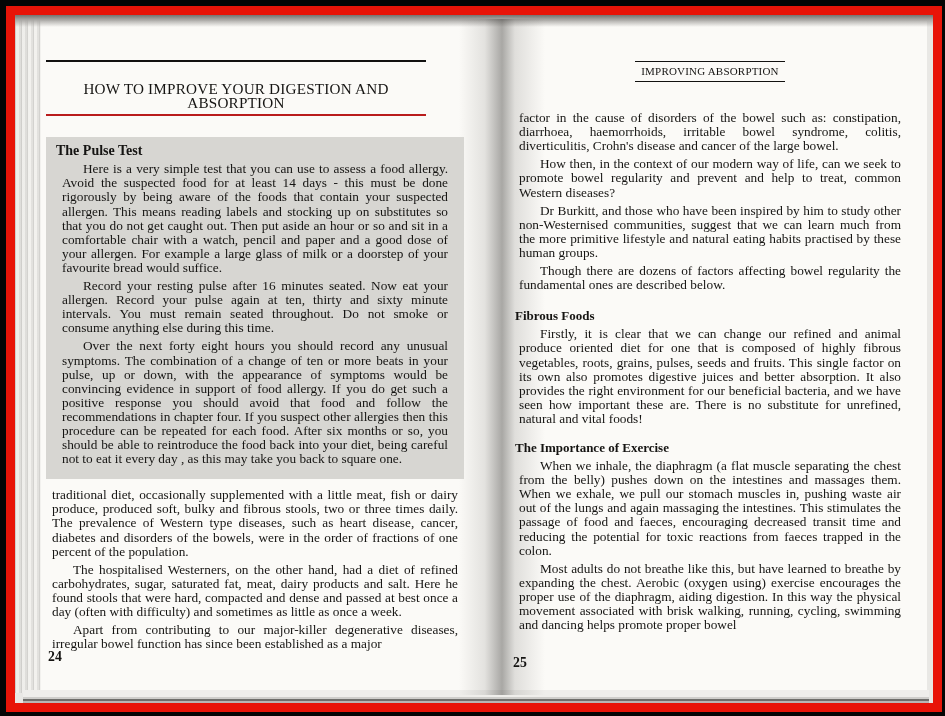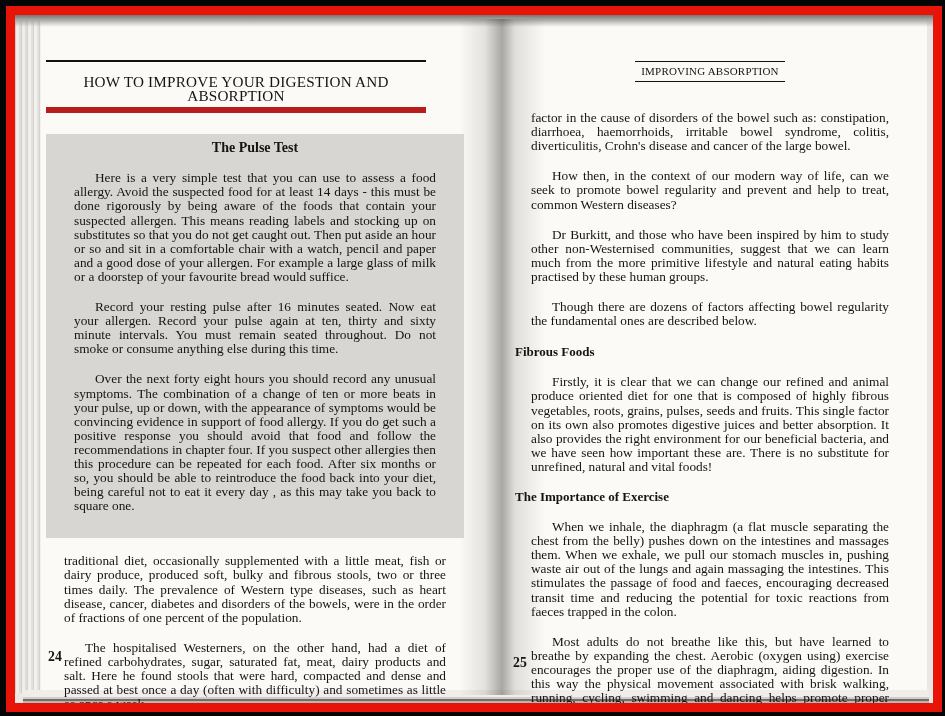--- a/index.html
+++ b/index.html
@@ -38,36 +38,36 @@
     background:linear-gradient(90deg, rgba(80,78,74,0) 0%, rgba(80,78,74,.14) 30%,
       rgba(55,53,50,.42) 50%, rgba(80,78,74,.16) 65%, rgba(80,78,74,0) 100%);
   }
 
   
   .col { position:absolute; text-align:justify; font-size:13.3px; line-height:14.1px; }
   .col-left  { left:31px;  top:45px; width:418px; }
   .col-right { left:498px; top:46px; width:394px; }
 
   .running-head {
-    border-top:2px solid #121110; border-bottom:6px solid #b91c1c;
+    border-top:2px solid #121110; border-bottom:2px solid #b91c1c;
     text-align:center; font-size:15.2px; letter-spacing:.2px;
-    padding:13px 0 4px; width:380px; margin-bottom:21px;
+    padding:20px 0 4px; width:380px; margin-bottom:21px;
   }
   .running-head-right-wrap { text-align:center; margin-bottom:29px; }
   .running-head-right {
     display:inline-block; border-top:1.5px solid #121110; border-bottom:1.5px solid #121110;
     font-size:11px; letter-spacing:.2px; padding:2px 6px 3px;
   }
 
   .pulse-box {
     background:#d7d6d2; padding:7px 10px 9px; margin-bottom:9px;
   }
-  .box-title { text-align:center; font-weight:bold; font-size:14px; margin-bottom:1px; }
+  .box-title { text-align:left; font-weight:bold; font-size:14px; margin-bottom:1px; }
 
-  p { margin:16px; }
+  p { margin:4px; }
   p.indent { text-indent:21px; }
   .body-col p { padding:0 2px; }
   .subhead { font-weight:bold; font-size:13px; margin:15px 0 2px; padding:0 2px; }
   .subhead-first { margin-top:17px; }
 
   .page-num { position:absolute; font-weight:bold; font-size:13.8px; }
   .page-num-left  { left:33px;  top:634px; }
   .page-num-right { left:498px; top:640px; width:380px; }
 </style>
 </head>

